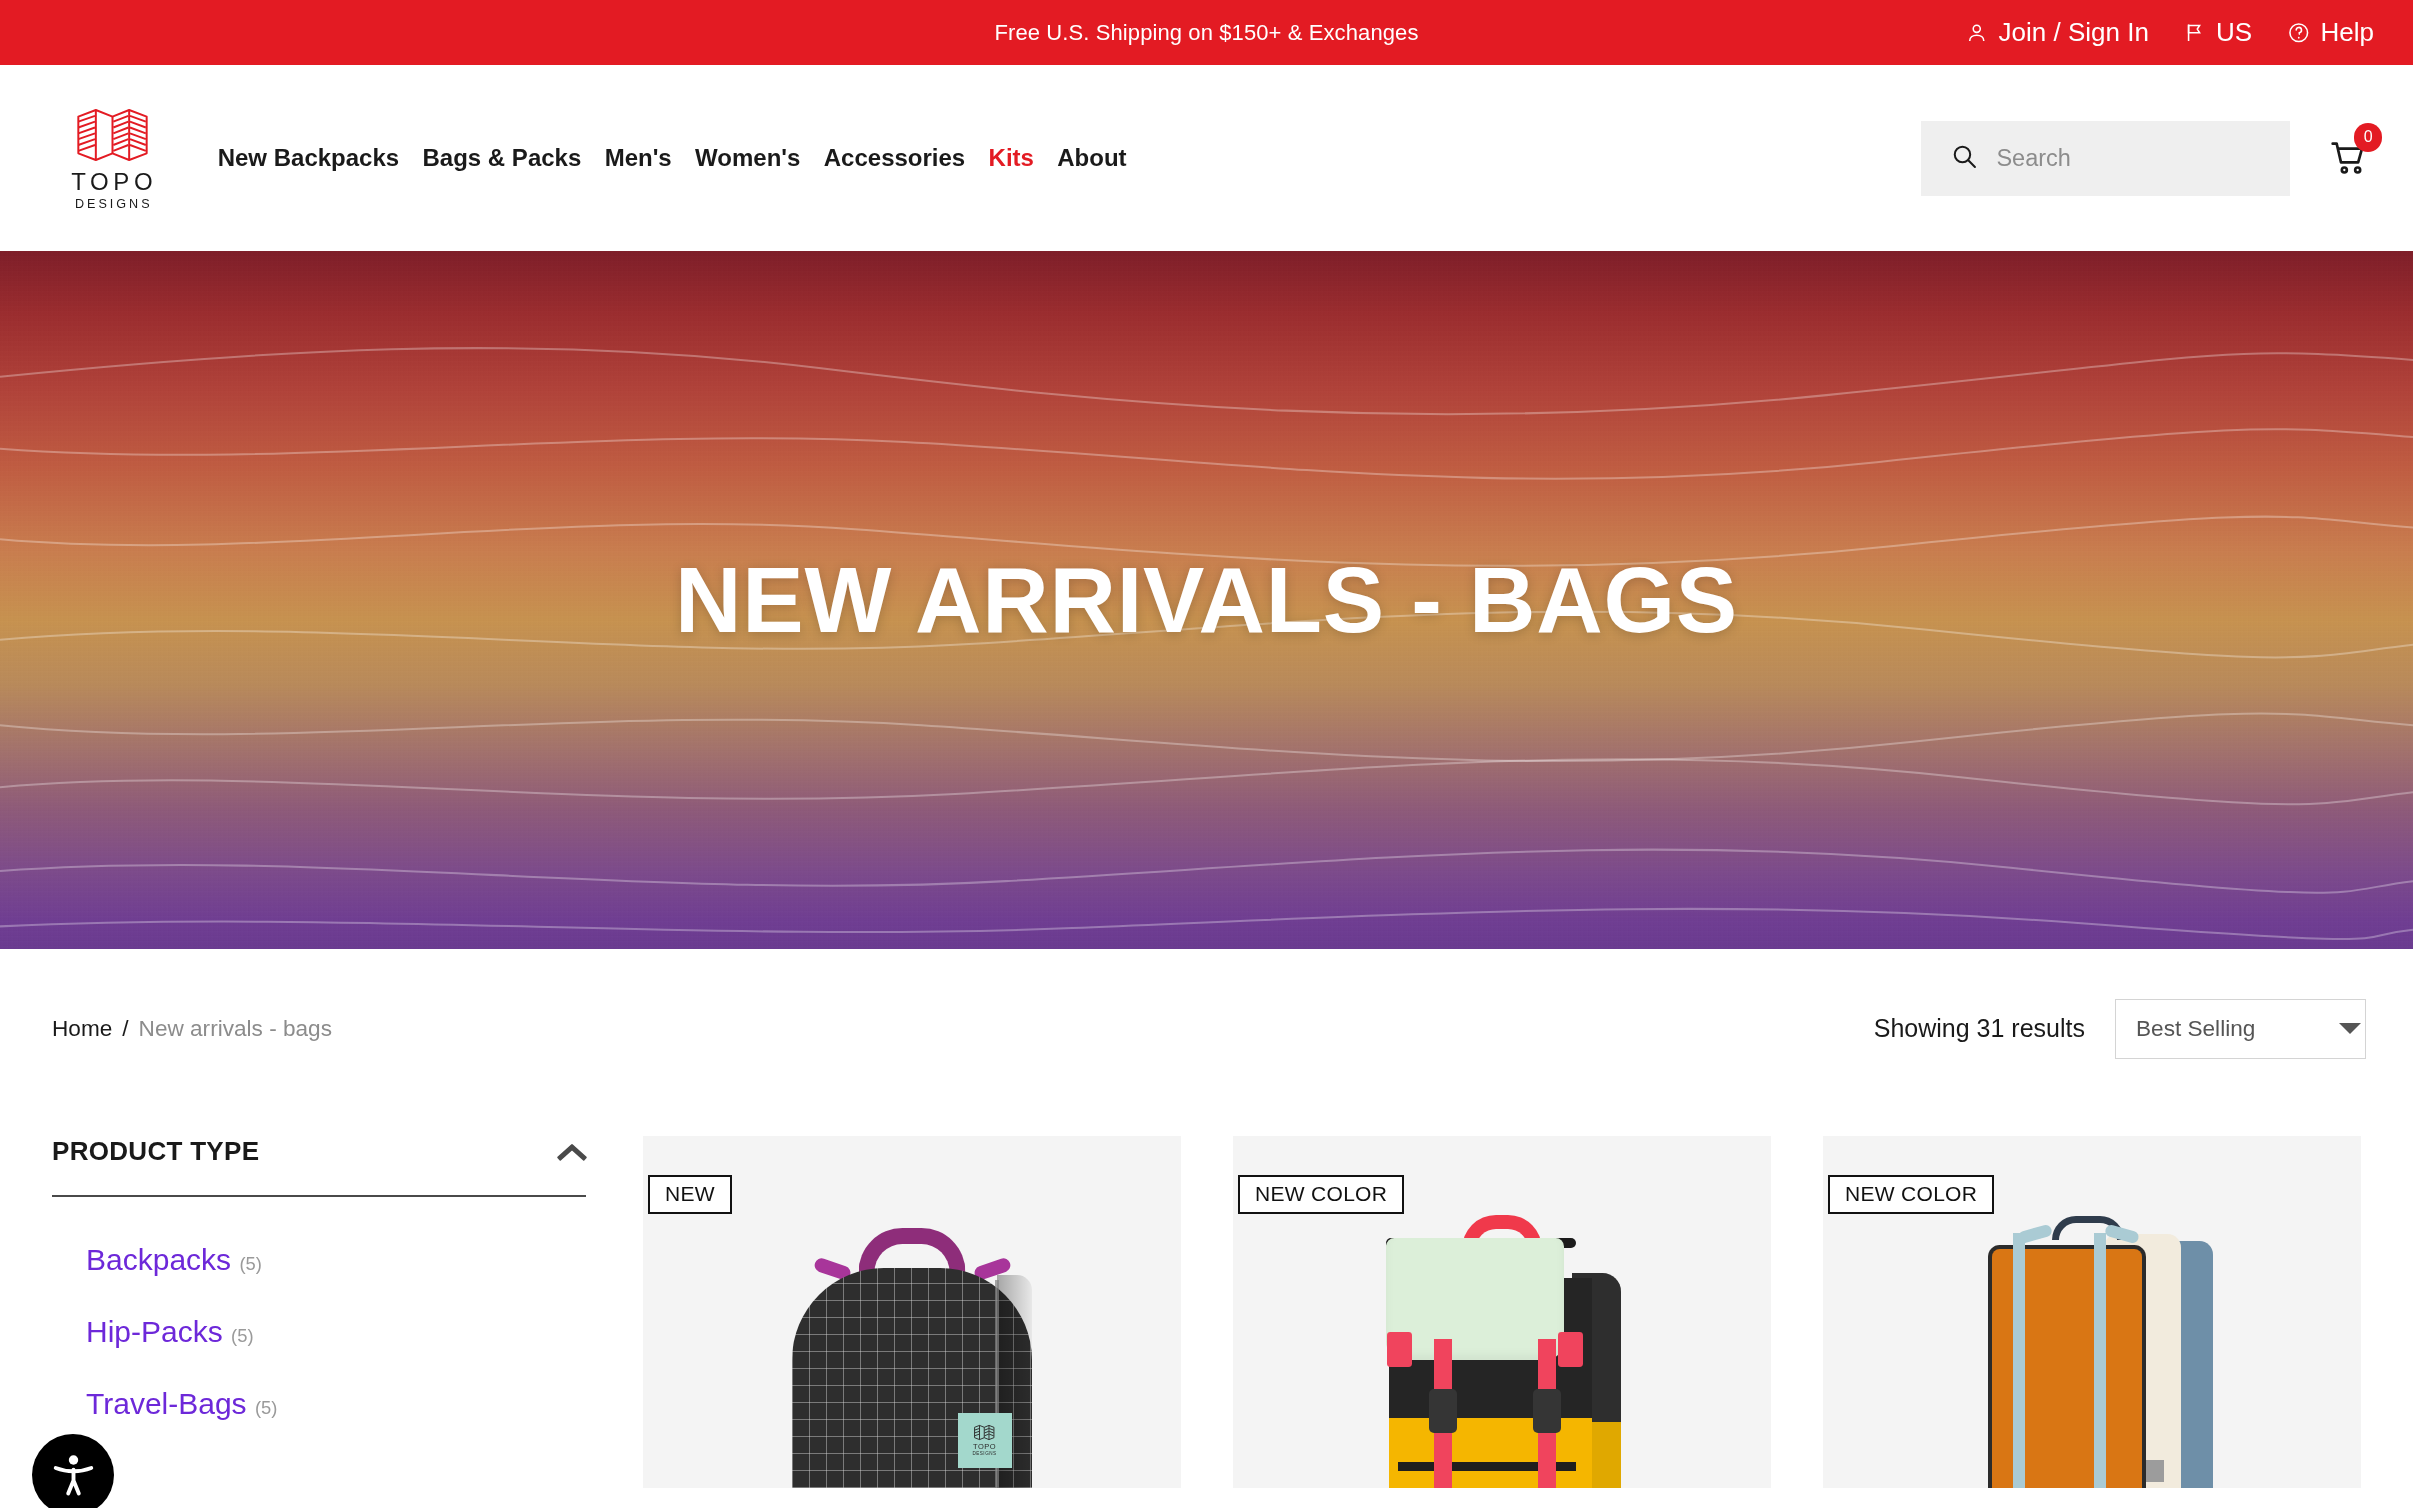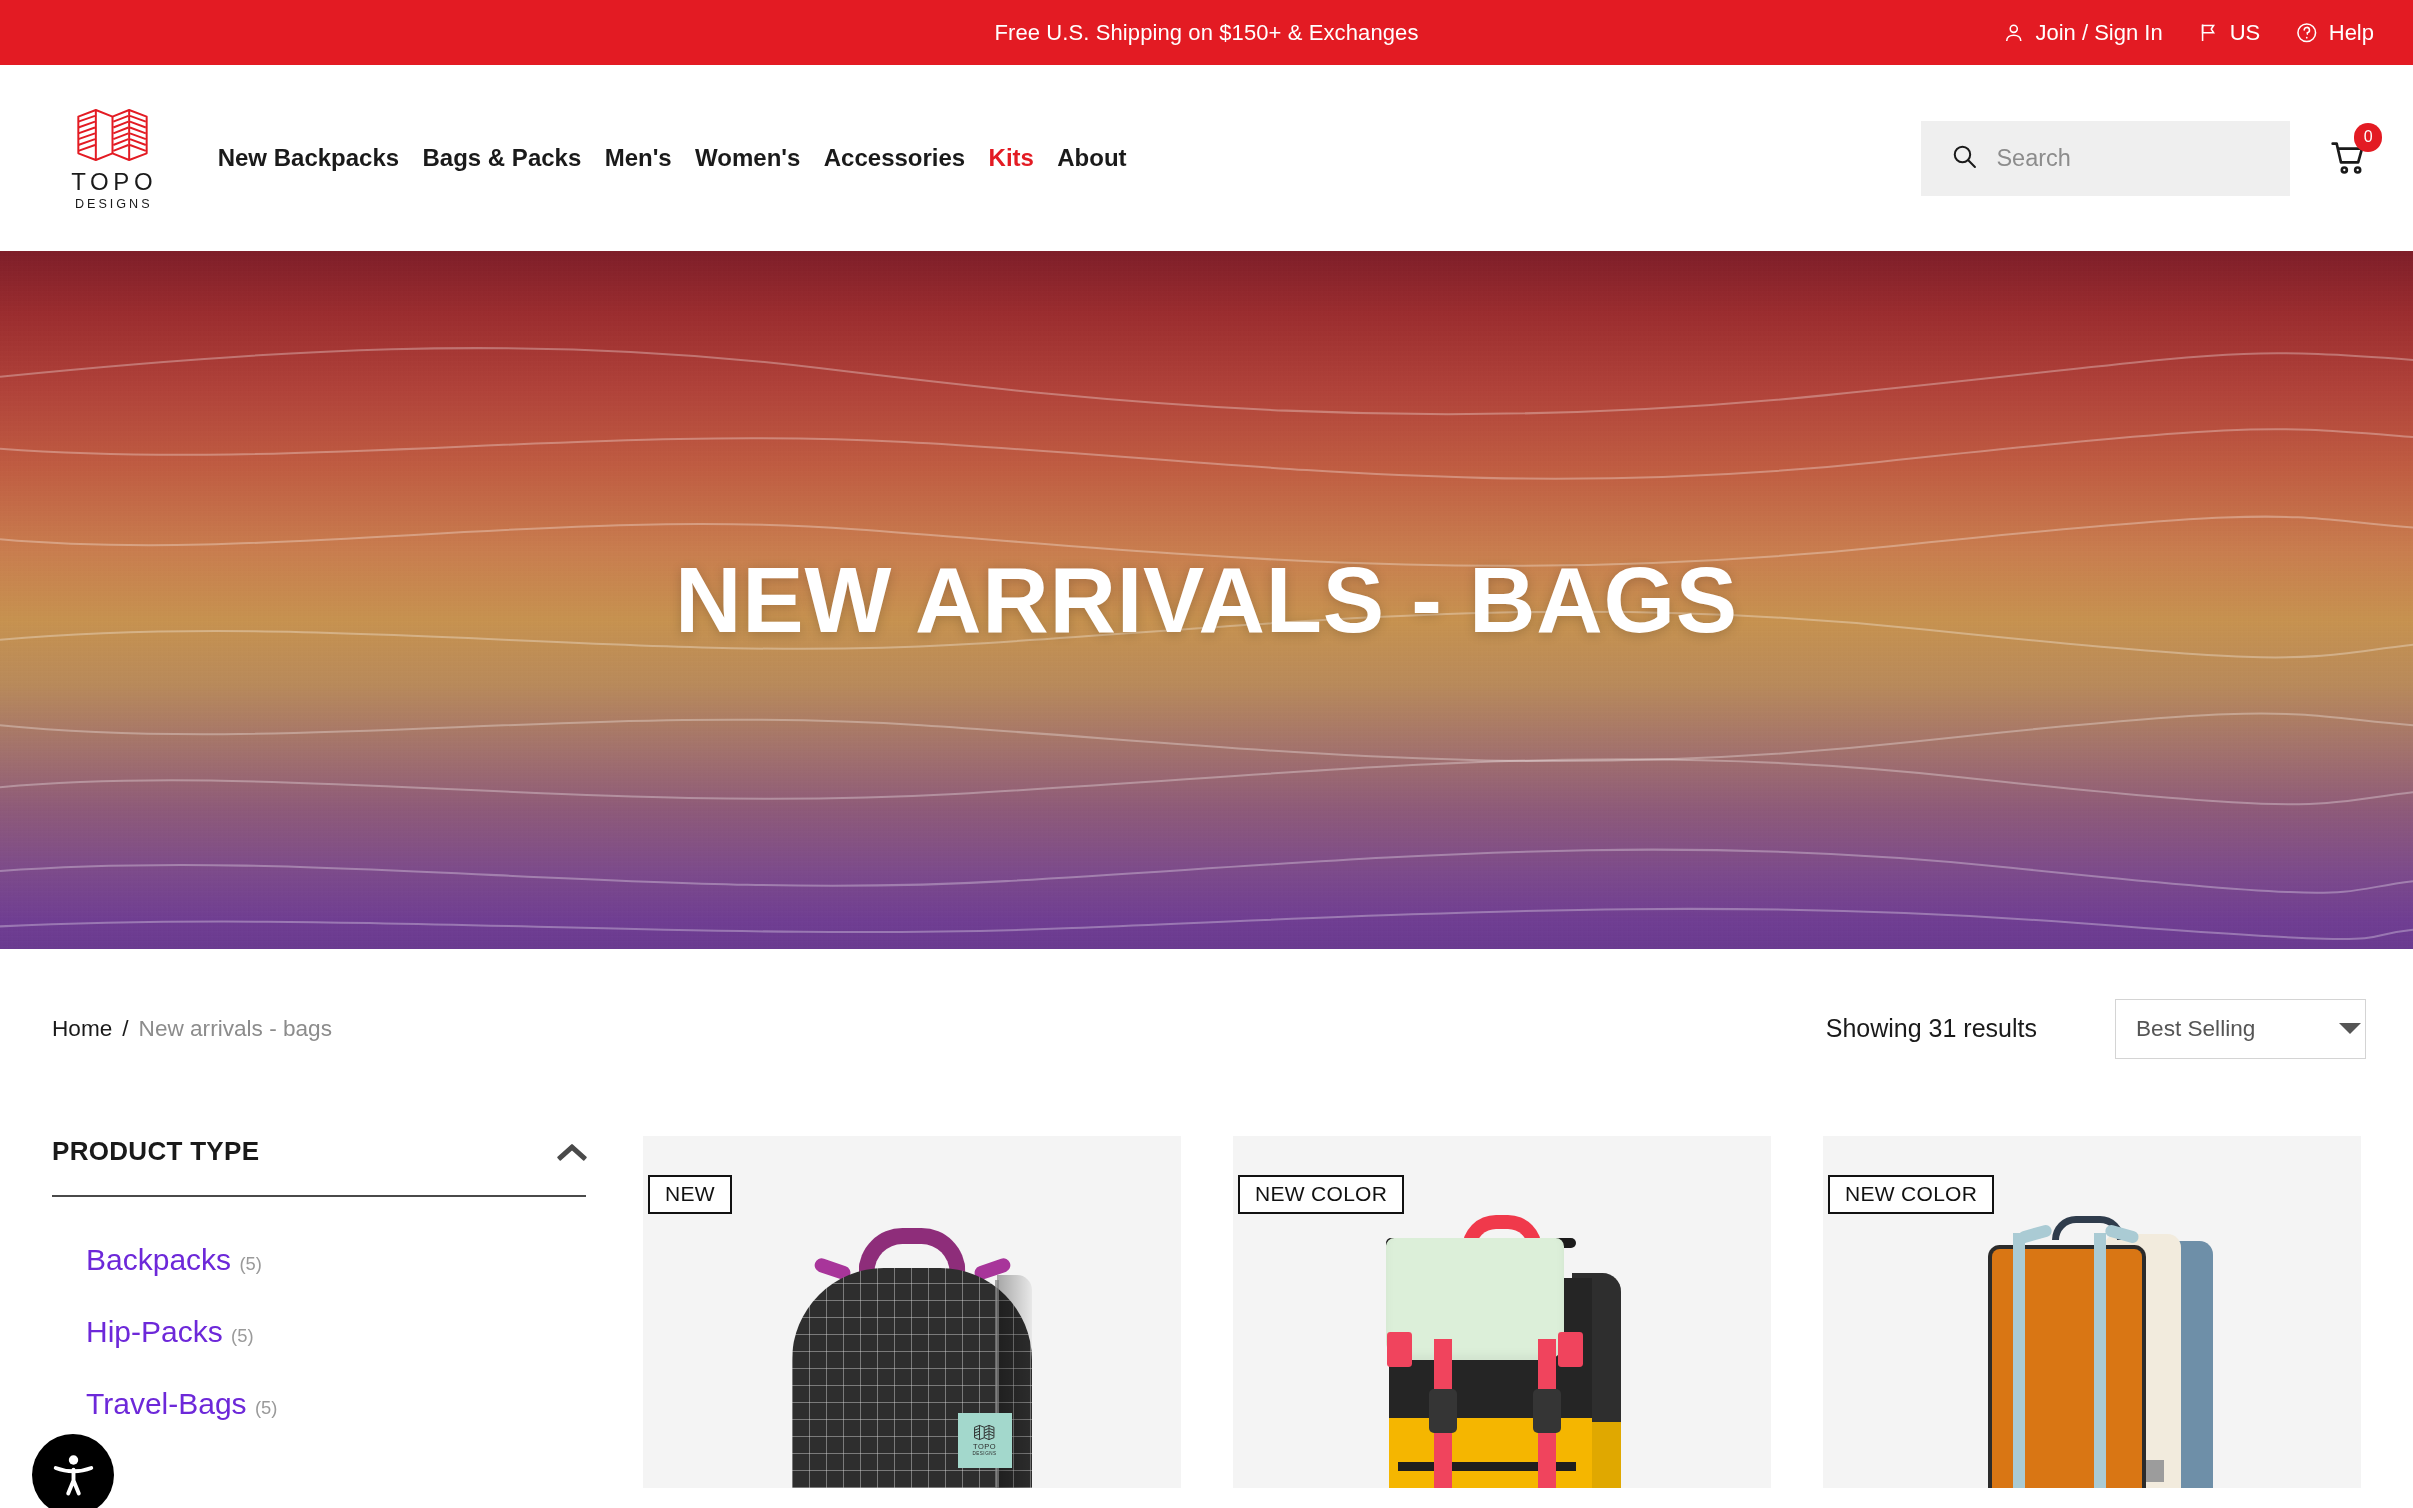--- a/index.html
+++ b/index.html
@@ -31,21 +31,21 @@
     top:0;
     height:65px;
     display:flex;
     align-items:center;
     gap:35px;
   }
   .promo-link{
     display:flex;
     align-items:center;
     gap:10px;
-    font-size:22px;
+    font-size:26px;
     color:#fff;
     cursor:pointer;
     white-space:nowrap;
   }
   .promo-link svg{ display:block; }
 
   
   .header{
     height:186px;
     background:#fff;
@@ -224,21 +224,20 @@
   .sort-select{
     width:251px;
     height:60px;
     border:0.8px solid #d4d4d4;
     background:#fff;
     display:flex;
     align-items:center;
     justify-content:space-between;
     padding:0 4px 0 20px;
     cursor:pointer;
-    margin-left:48px;
   }
   .sort-label{
     font-size:22.6px;
     color:#555;
   }
   .caret-down{
     width:0; height:0;
     border-left:11px solid transparent;
     border-right:11px solid transparent;
     border-top:11.7px solid #555;

